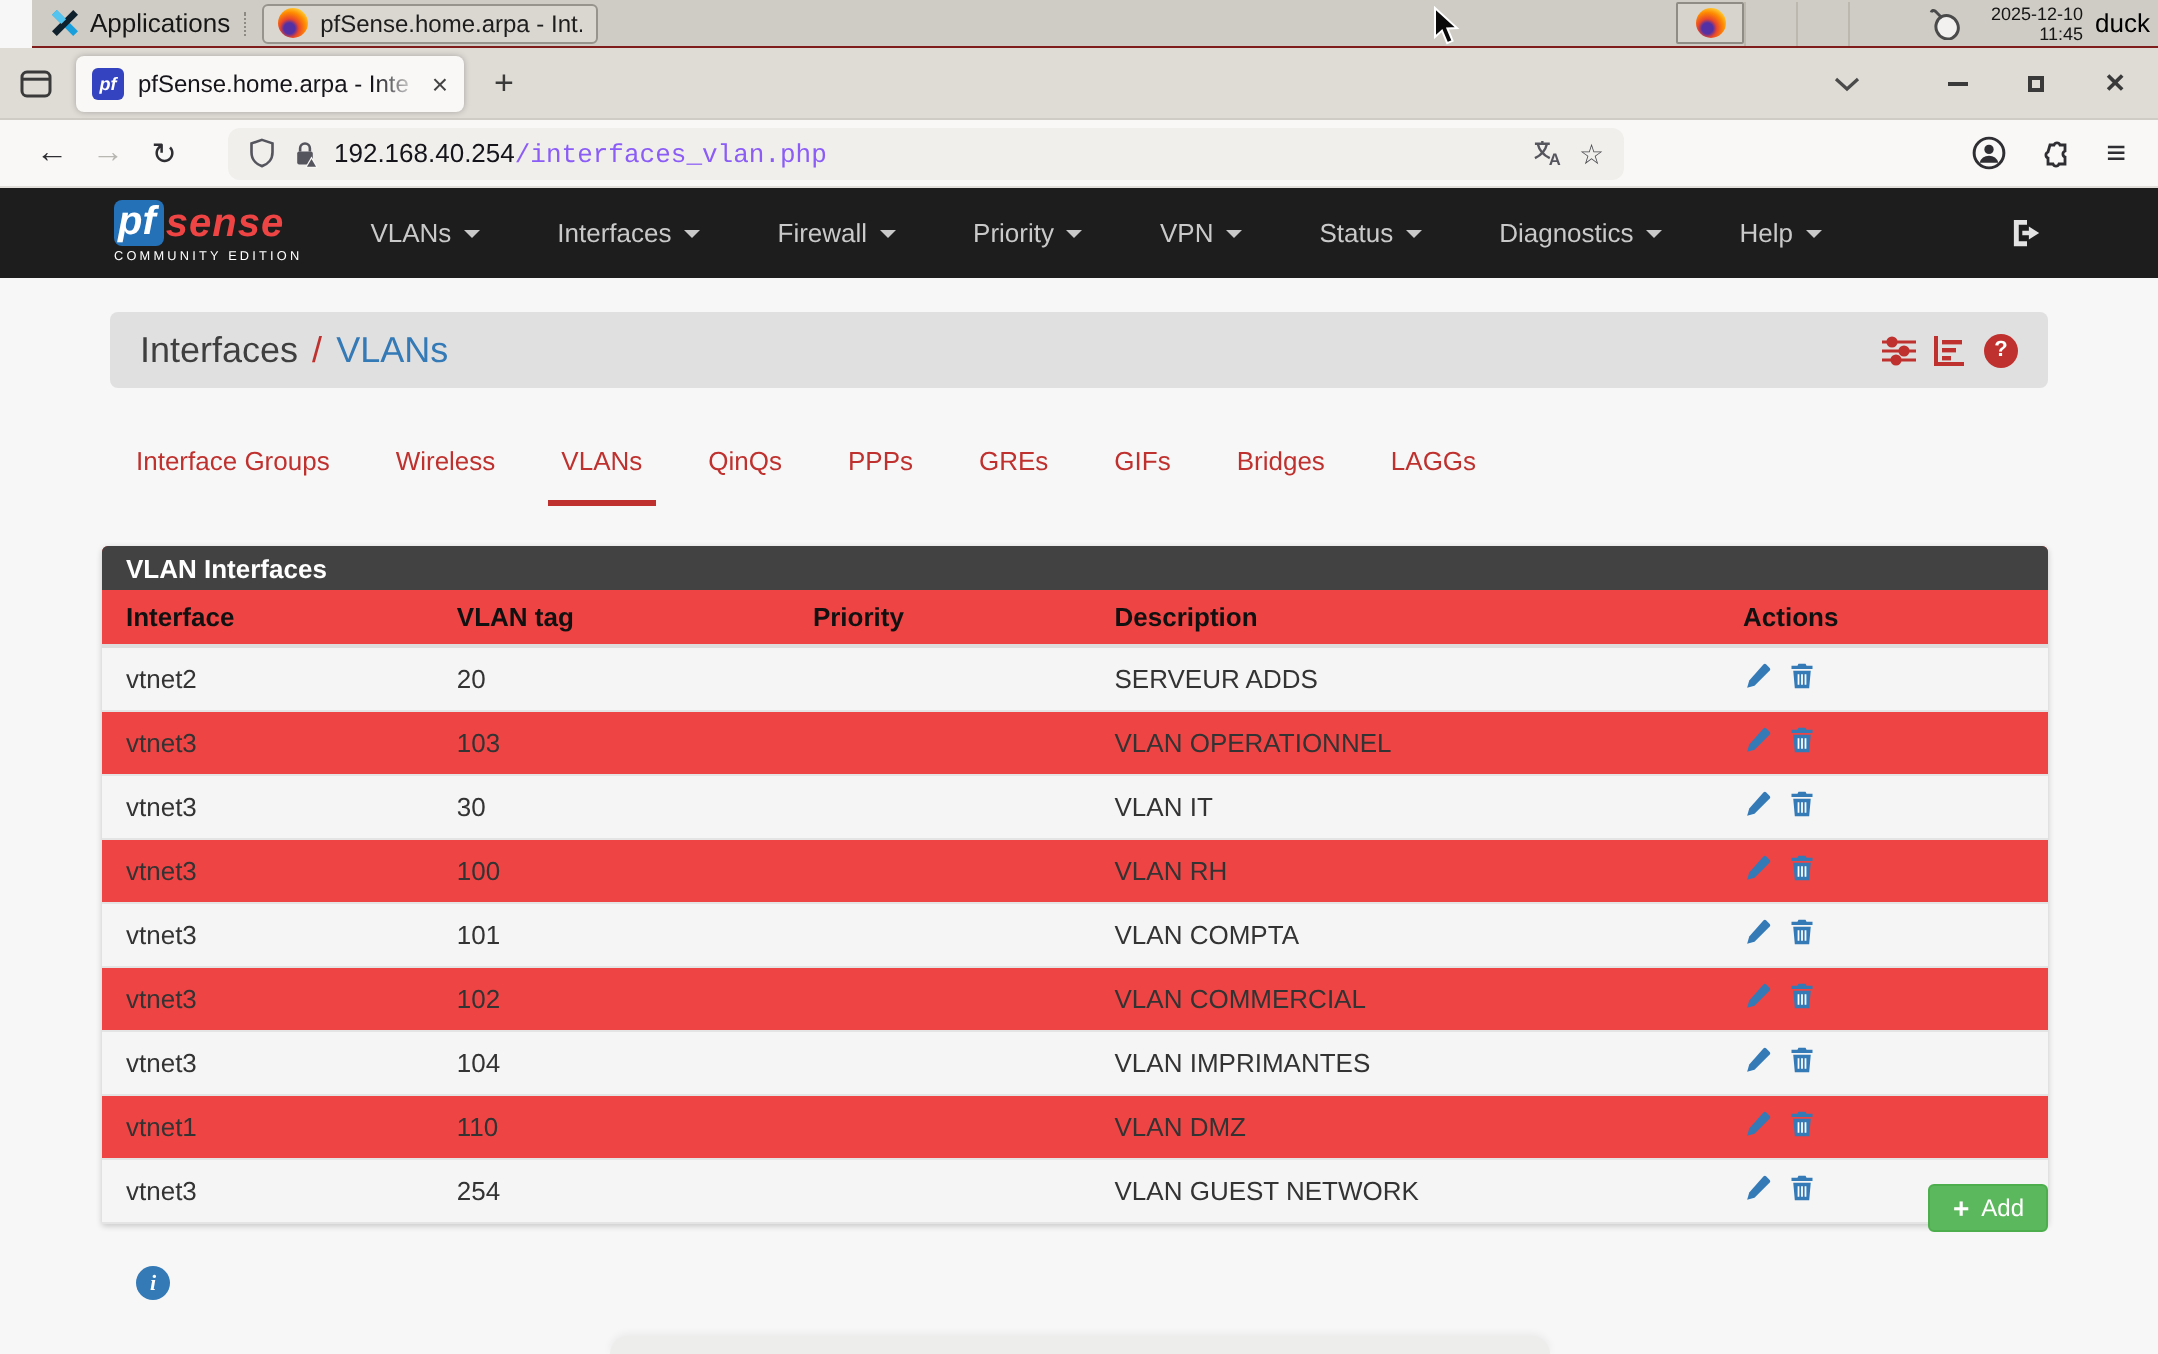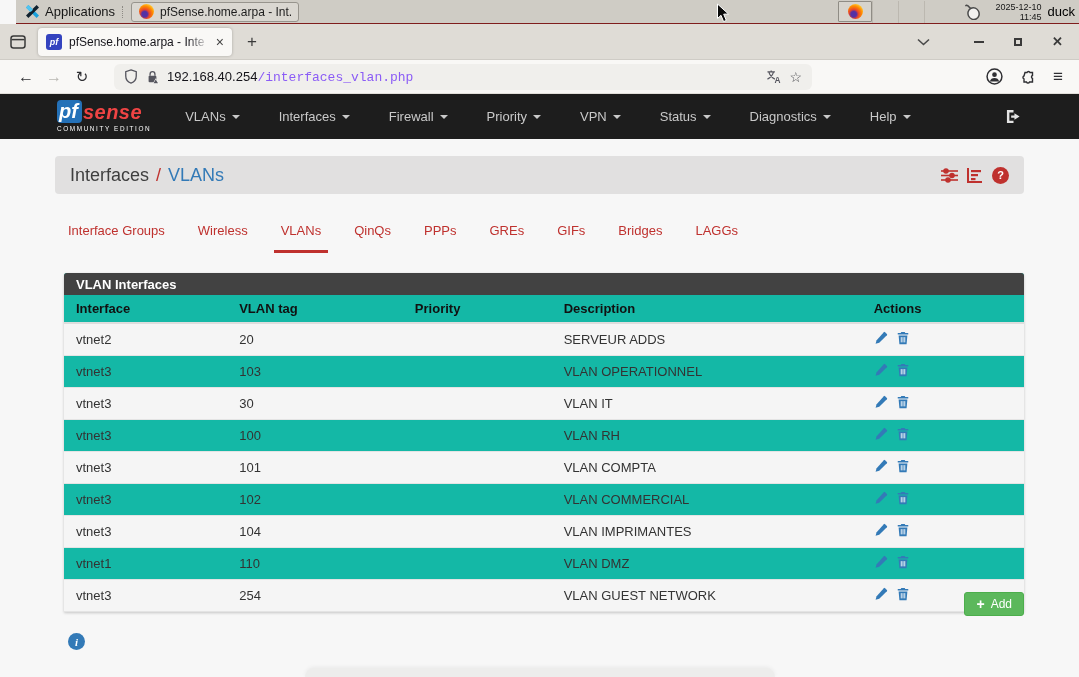--- a/index.html
+++ b/index.html
@@ -82,21 +82,21 @@
   .bc-sep { color:#bf312e; margin:0 7px; }
   .bc-page { color:#337ab7; }
   .bc-icons { margin-left:auto; display:flex; align-items:center; gap:9px; }
   .help-badge { width:17px; height:17px; border-radius:50%; background:#bf312e; color:#fff;
                 font-size:11px; font-weight:bold; display:flex; align-items:center; justify-content:center; }
 
   .tabs-row { position:absolute; left:68px; top:84px; display:flex; gap:33px; font-size:13px; }
   .tab-link { color:#bf312e; padding-bottom:12px; white-space:nowrap; }
   .tab-link.active { border-bottom:3px solid #bf312e; padding-left:7px; padding-right:7px; margin:0 -7px; }
 
-  .panel { position:absolute; left:64px; right:55px; top:134px; background:#14b8a6;
+  .panel { position:absolute; left:51px; right:55px; top:134px; background:#ef4444;
            box-shadow:0 1px 3px rgba(0,0,0,.2); border-radius:3px 3px 0 0; }
   .panel-title { background:#424242; color:#fff; font-size:13px; font-weight:bold;
                  padding:4px 12px; height:22px; border-radius:3px 3px 0 0; }
   table { width:100%; border-collapse:collapse; font-size:13px; }
   thead th { text-align:left; font-weight:bold; color:#111; padding:6px 12px;
              border-bottom:2px solid #ddd; }
   tbody td { color:#333; padding:7px 12px; border-bottom:1px solid #e4e4e4; }
   tbody tr:nth-child(odd) { background:#f5f5f5; }
   .act { display:inline-flex; margin-right:5px; }
   .act svg { width:14px; height:14px; fill:#337ab7; }

